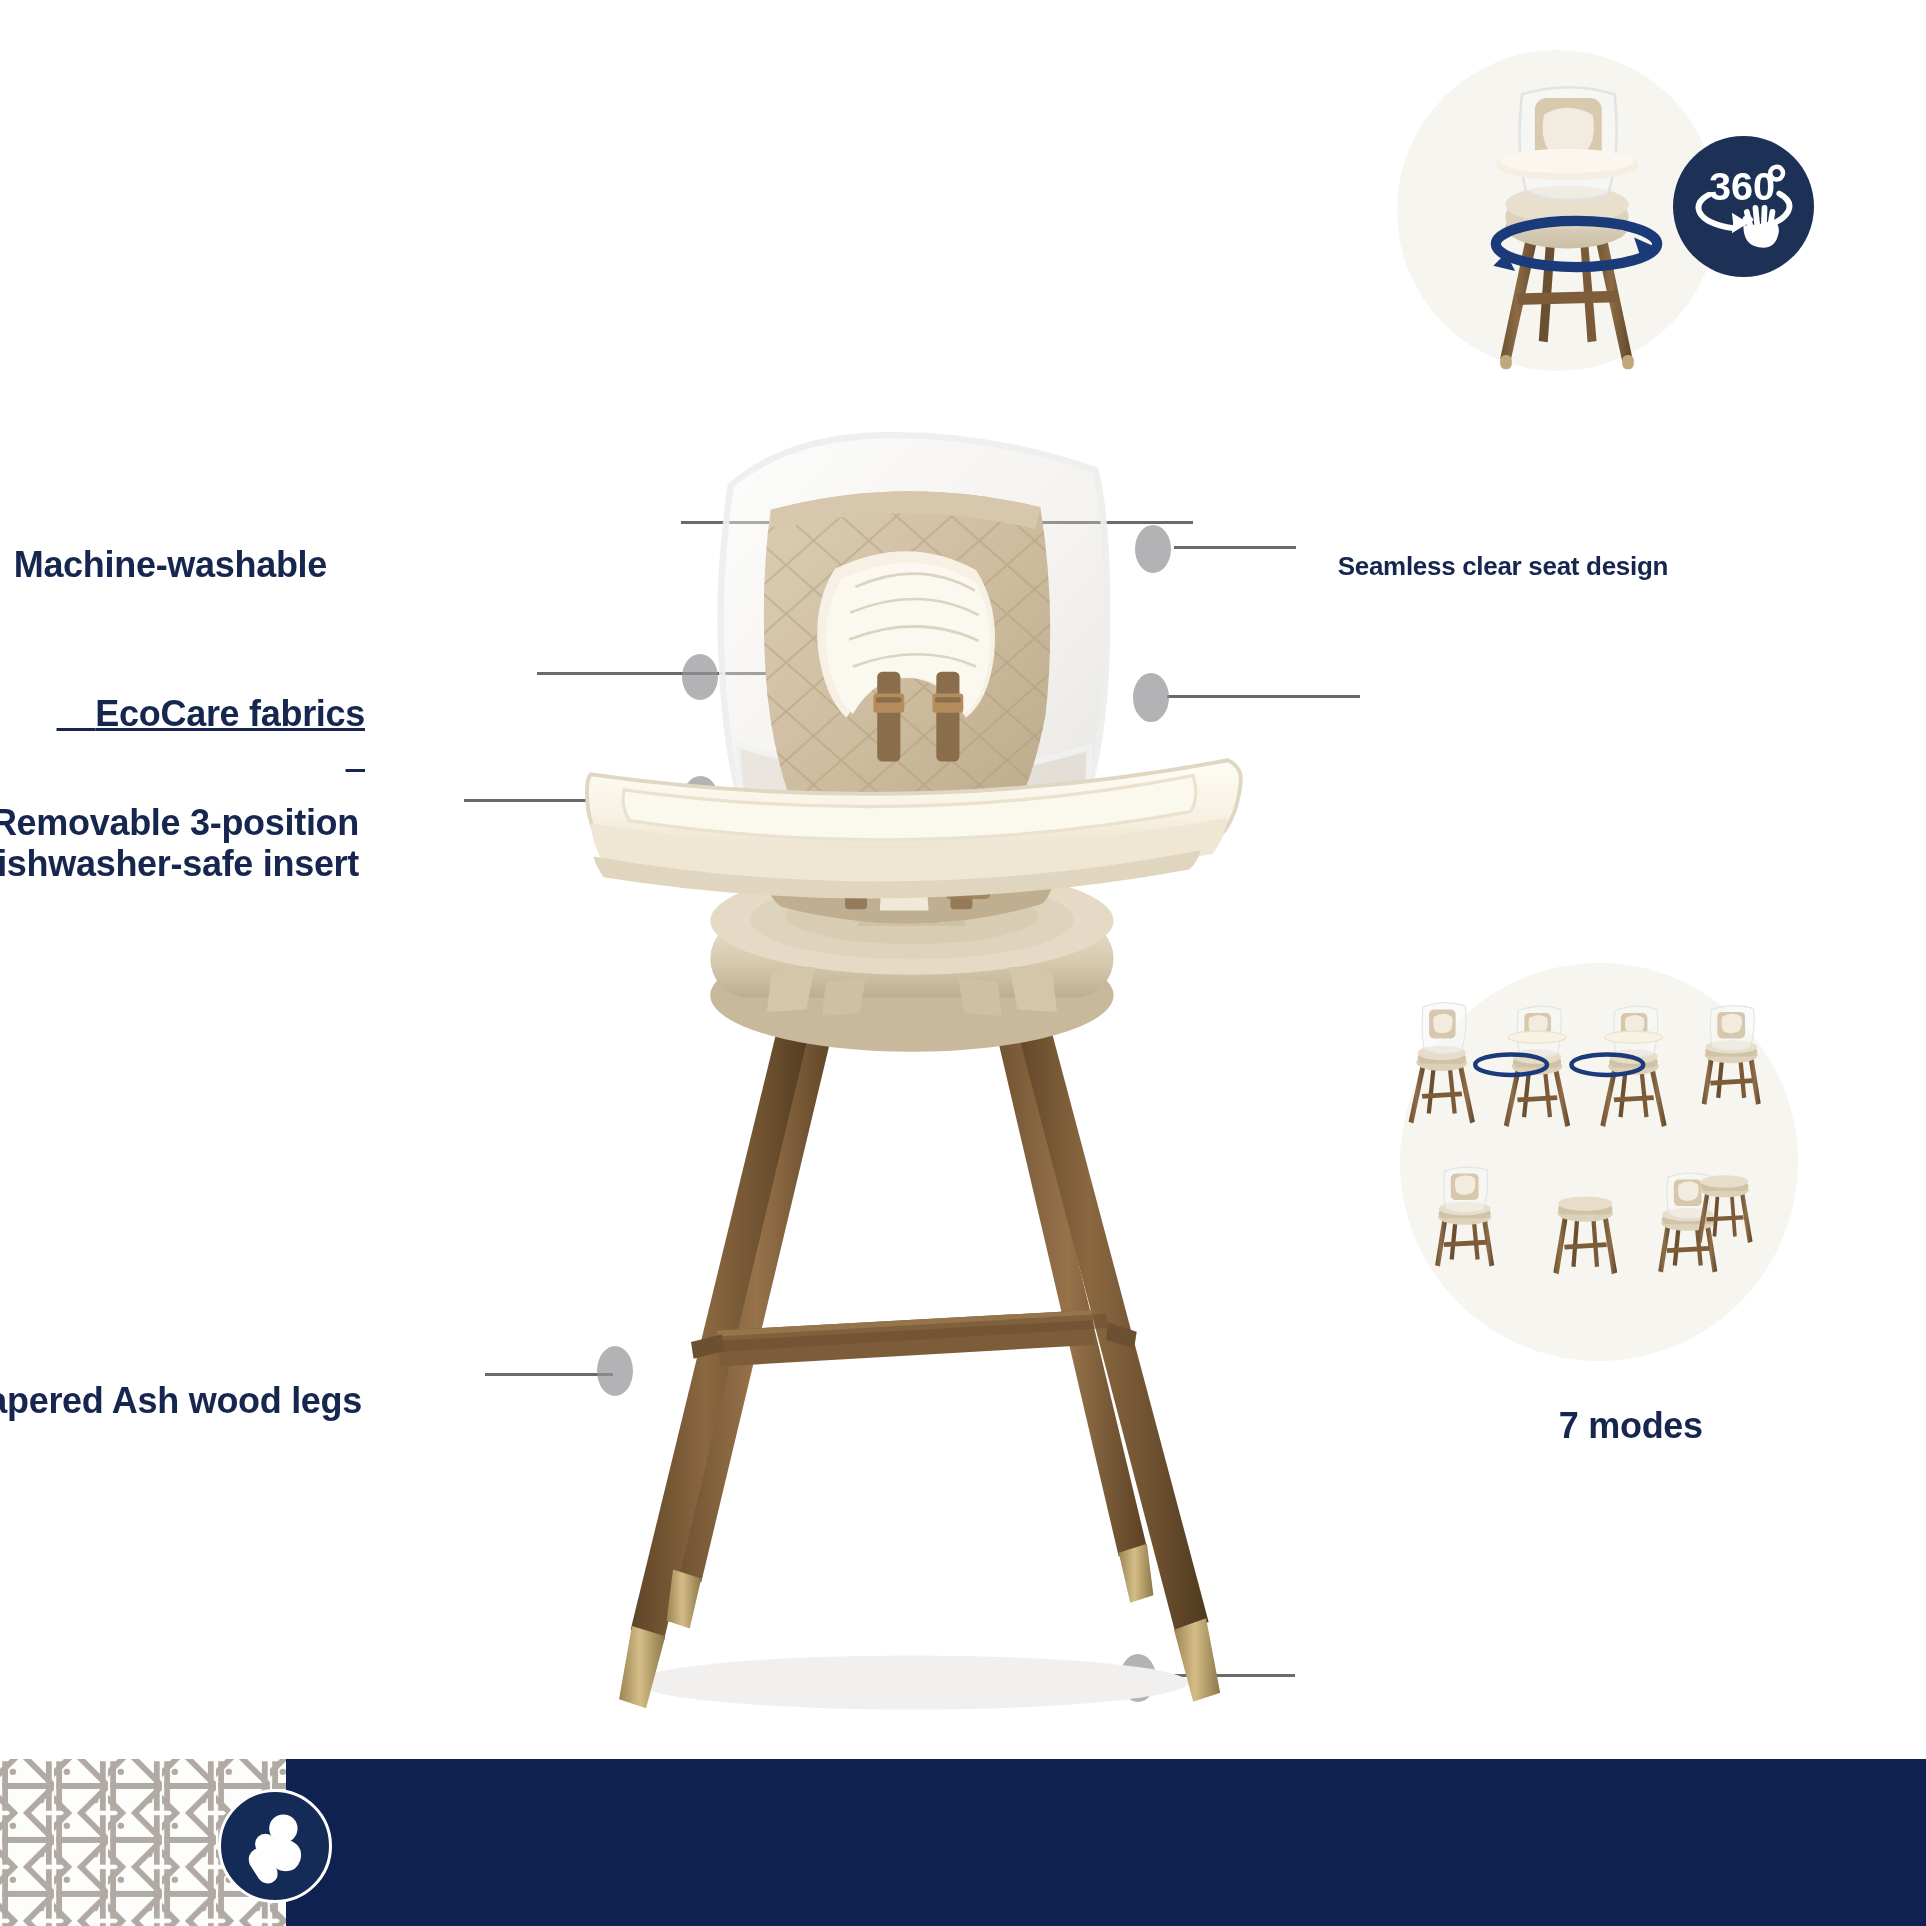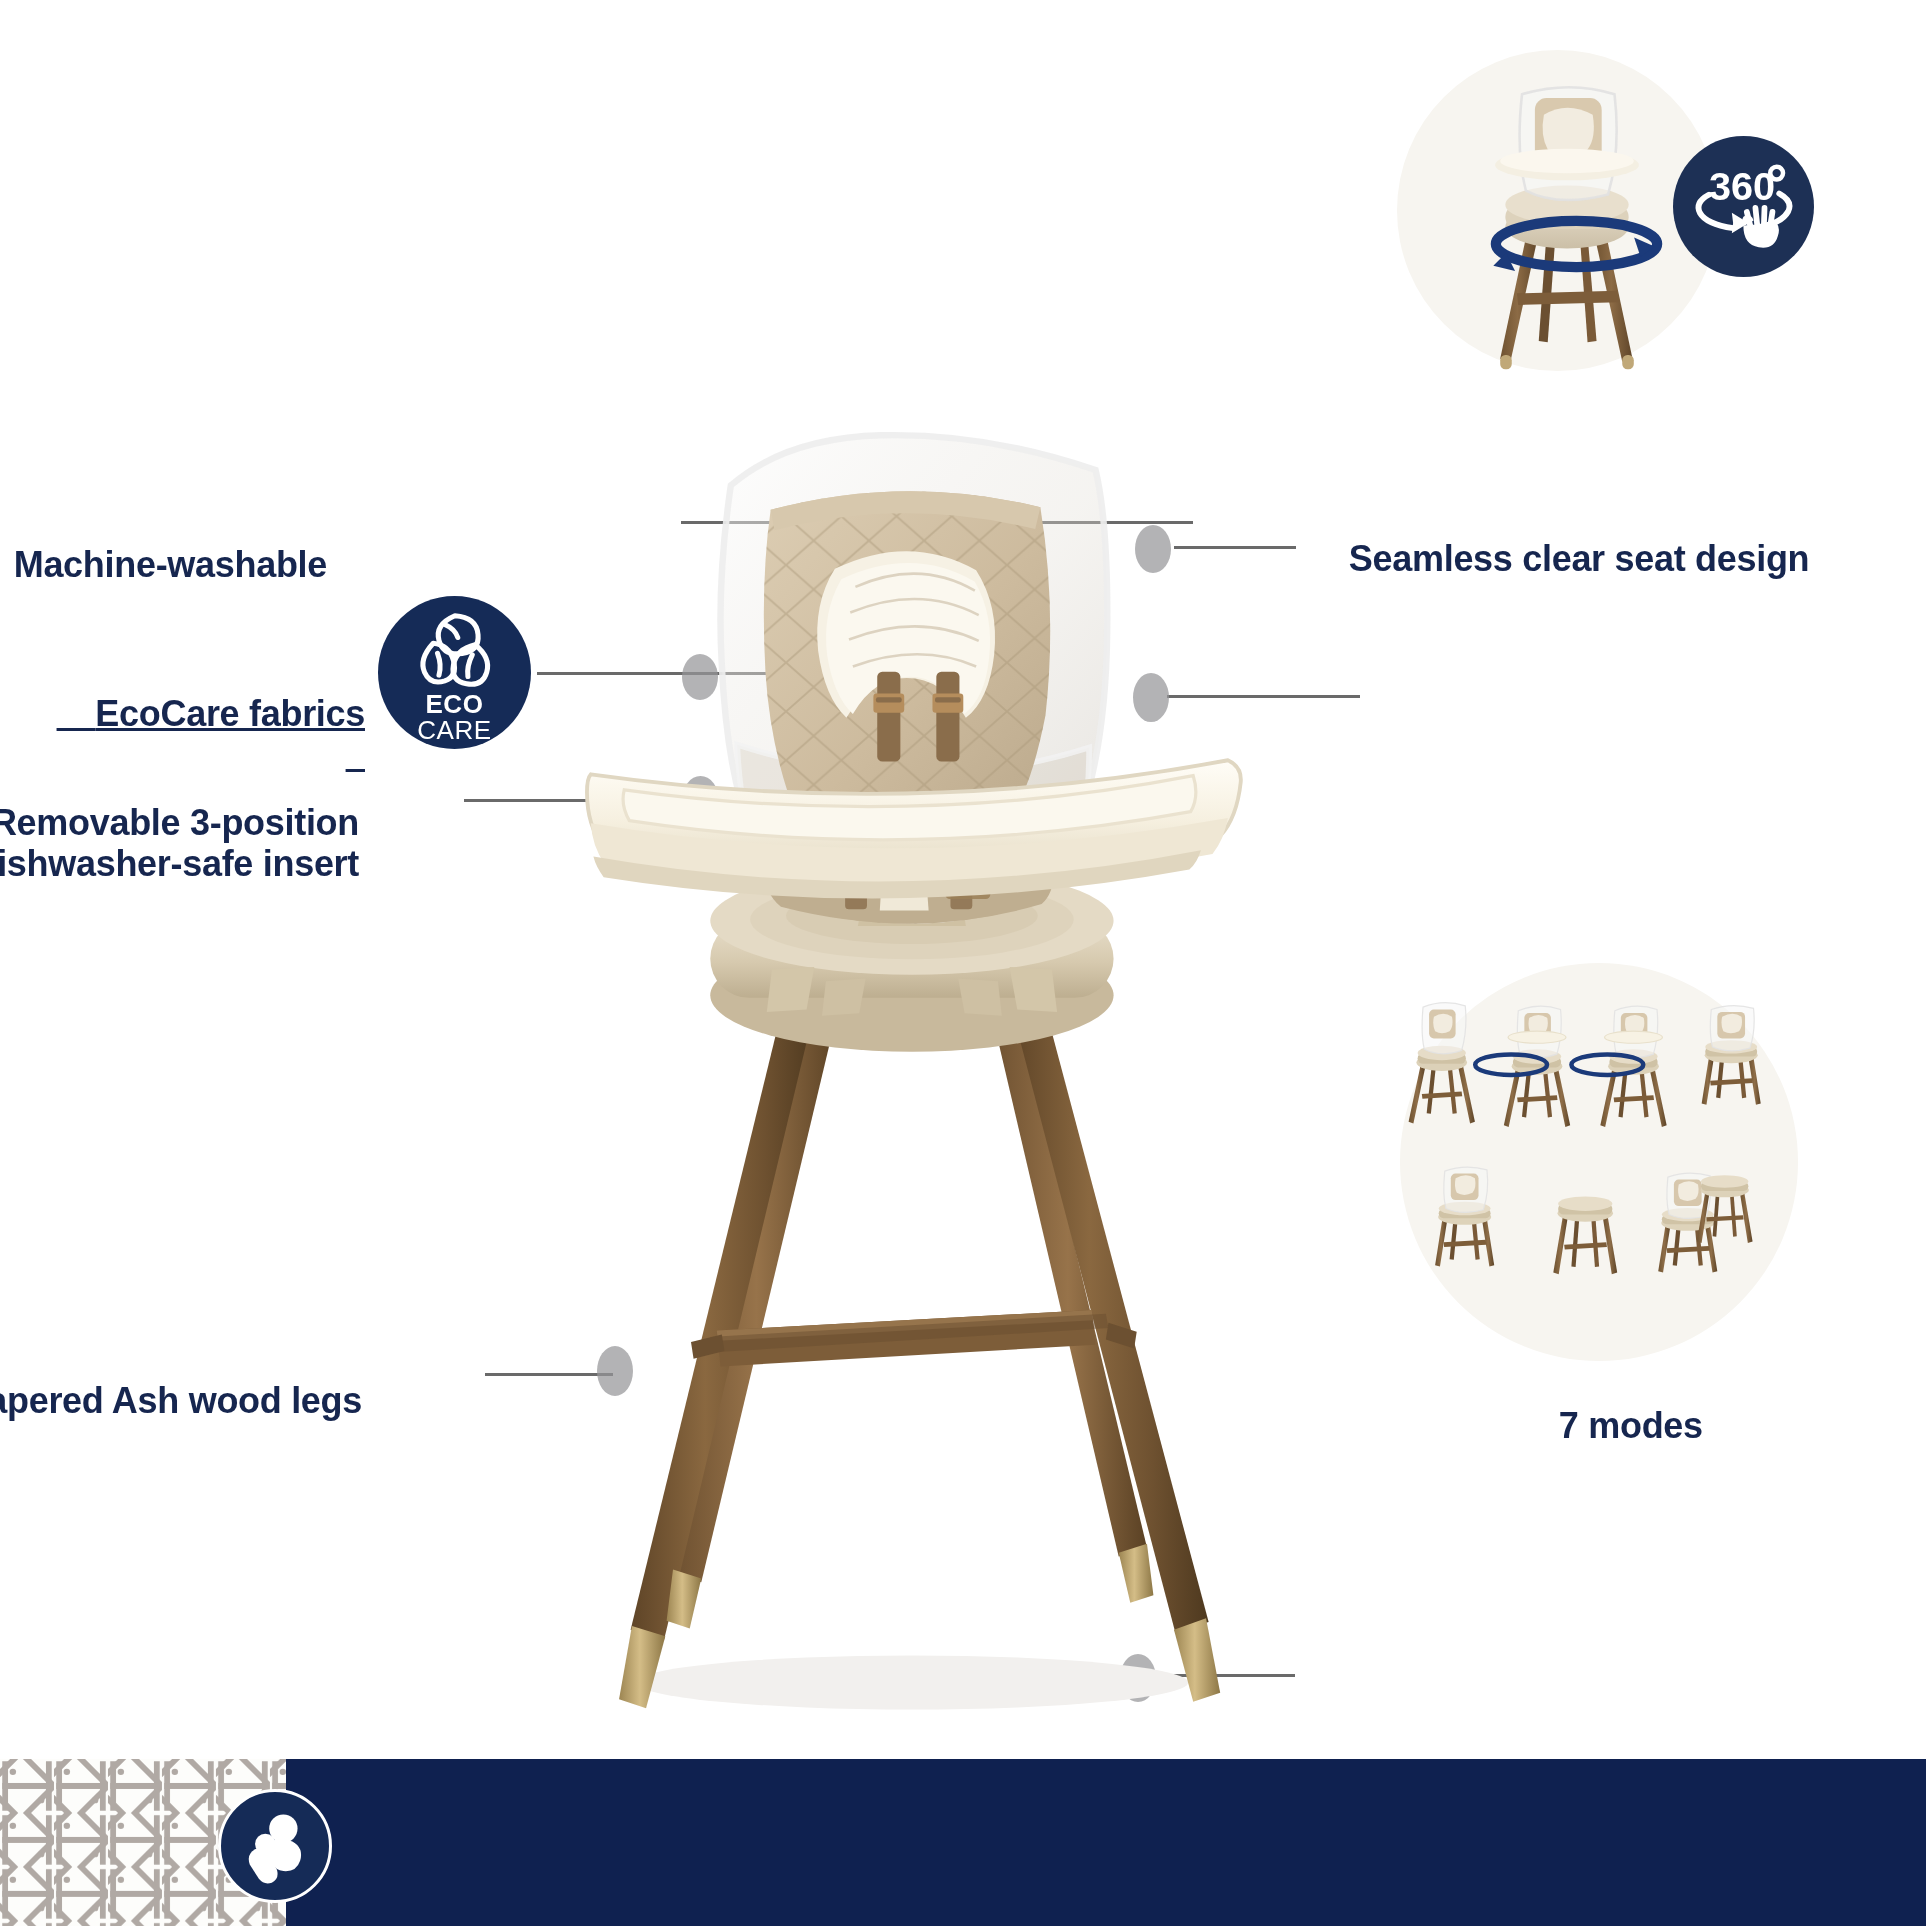--- a/index.html
+++ b/index.html
@@ -116,51 +116,37 @@
 
   <div class="callout c-left" style="right:1599px;top:505px;font-size:36px;">
     <span>Machine-washable</span>
   </div>
   <div class="leader" style="left:681px;top:521px;width:512px;"></div>
   <div class="dot" style="left:972px;top:507px;width:36px;height:46px;"></div>
 
   <div class="callout c-left" style="right:1561px;top:654px;font-size:36px;text-decoration:underline;">
     <span>EcoCare fabrics</span>
   </div>
-  <div class="eco-badge" style="left:378px;top:596px;width:153px;height:153px;">
-    <svg class="eco-leaves" viewBox="0 0 120 110">
-      <g fill="none" stroke="#fff" stroke-width="7" stroke-linecap="round" stroke-linejoin="round">
-        <path d="M60 8 q30 2 32 26 q2 22 -22 26 q-26 4 -32 -18 q-6 -22 22 -34 Z"></path>
-        <path d="M46 20 q14 6 18 18"></path>
-        <path d="M30 46 q-20 22 -12 40 q8 18 28 12 q18 -6 12 -28 q-6 -22 -28 -24 Z"></path>
-        <path d="M36 60 q6 16 2 30"></path>
-        <path d="M88 48 q22 18 16 38 q-6 20 -28 16 q-22 -4 -18 -26 q4 -22 30 -28 Z"></path>
-        <path d="M84 62 q-8 16 -6 30"></path>
-      </g>
-    </svg>
-    <div class="eco-t1">ECO</div>
-    <div class="eco-t2">CARE</div>
-  </div>
   <div class="leader" style="left:537px;top:672px;width:276px;"></div>
   <div class="dot" style="left:682px;top:654px;width:36px;height:46px;"></div>
 
   <div class="callout c-left" style="right:1567px;top:763px;font-size:36px;">
     <span>Removable 3-position
 tray with dishwasher-safe insert</span>
   </div>
   <div class="leader" style="left:464px;top:799px;width:232px;"></div>
   <div class="dot" style="left:682px;top:776px;width:37px;height:49px;"></div>
 
   <div class="callout c-left" style="right:1564px;top:1341px;font-size:36px;">
     <span>Tapered Ash wood legs</span>
   </div>
   <div class="leader" style="left:485px;top:1373px;width:128px;"></div>
   <div class="dot" style="left:597px;top:1346px;width:36px;height:50px;"></div>
 
-  <div class="callout c-right" style="left:1310px;top:499px;font-size:36px;">
+  <div class="callout c-right" style="left:1310px;top:523px;font-size:26px;">
     <span>Seamless clear seat design</span>
   </div>
   <div class="leader" style="left:1174px;top:546px;width:122px;"></div>
   <div class="dot" style="left:1135px;top:525px;width:36px;height:48px;"></div>
 
   <div class="leader" style="left:1167px;top:695px;width:193px;"></div>
   <div class="dot" style="left:1133px;top:673px;width:36px;height:49px;"></div>
 
   <div class="leader" style="left:1149px;top:1674px;width:146px;"></div>
   <div class="dot" style="left:1120px;top:1654px;width:36px;height:48px;"></div>

